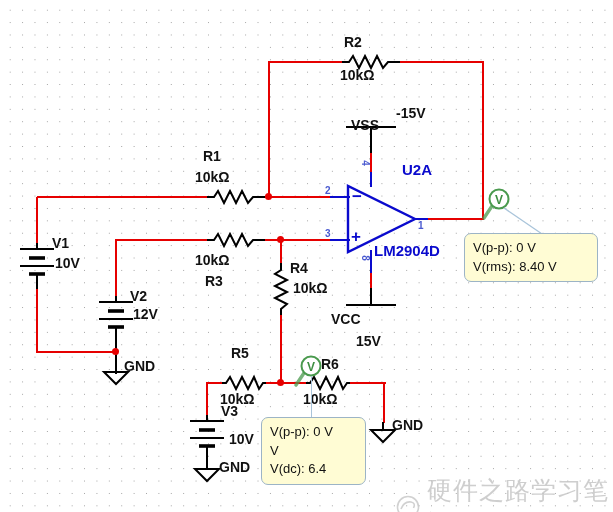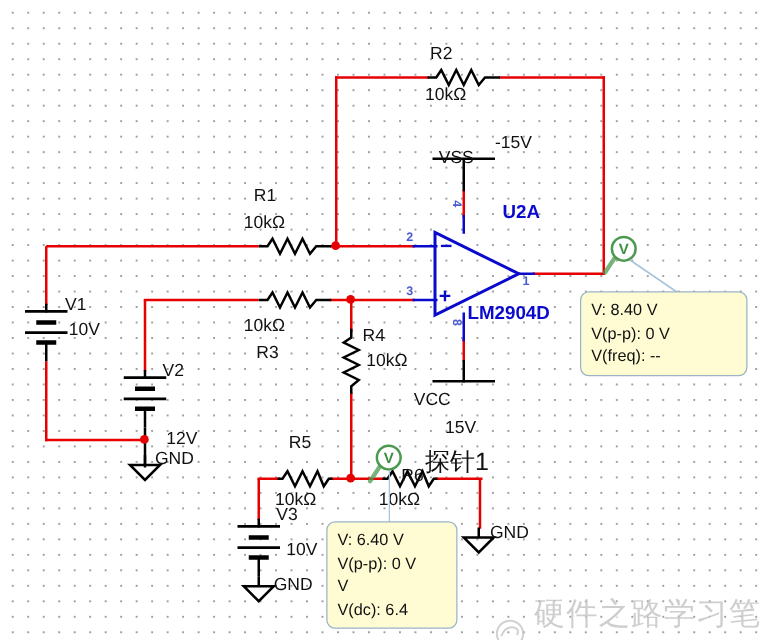--- a/index.html
+++ b/index.html
@@ -8,21 +8,21 @@
     background:#fff;
     background-image:radial-gradient(#9f9f9f 0.9px, transparent 0.9px);
     background-size:12.4px 12.4px;background-position:4px 4px;
     font-family:"Liberation Sans",sans-serif;
   }
   .wh{position:absolute;height:2px;background:#e60000;}
   .wv{position:absolute;width:2px;background:#e60000;}
   .blk{background:#000;}
   .blu{background:#0a0acd;}
   .dot{position:absolute;width:7px;height:7px;border-radius:50%;background:#e60000;}
-  .lbl{position:absolute;font-size:14px;font-weight:normal;color:#111;white-space:nowrap;line-height:15px;}
+  .lbl{position:absolute;font-size:14px;font-weight:bold;color:#111;white-space:nowrap;line-height:15px;}
   .blulbl{position:absolute;font-size:15px;font-weight:bold;color:#0a0acd;white-space:nowrap;}
   .pin{position:absolute;font-size:10px;color:#4a5ad0;font-weight:bold;line-height:10px;}
   .pinrot{transform:rotate(90deg);}
   .opsign{position:absolute;font-size:17px;font-weight:bold;color:#0a0acd;line-height:16px;}
   .cjk{position:absolute;font-size:20px;color:#111;white-space:nowrap;}
   .pbox{position:absolute;background:#fffcd4;border:1.4px solid #9cb4c6;border-radius:7px;
         padding:5px 8px;font-size:13px;line-height:18.6px;color:#111;}
   .leader{position:absolute;width:1px;background:#a9c4da;}
   svg{position:absolute;overflow:visible;}
   .wm{position:absolute;left:395px;top:474px;display:flex;align-items:center;gap:6px;
@@ -151,57 +151,54 @@
   <div class="lbl" style="left:195px;top:170px;">10kΩ</div>
   <div class="lbl" style="left:195px;top:253px;">10kΩ</div>
   <div class="lbl" style="left:205px;top:274px;">R3</div>
   <div class="lbl" style="left:290px;top:261px;">R4</div>
   <div class="lbl" style="left:293px;top:281px;">10kΩ</div>
   <div class="lbl" style="left:331px;top:312px;">VCC</div>
   <div class="lbl" style="left:356px;top:334px;">15V</div>
   <div class="lbl" style="left:52px;top:236px;">V1</div>
   <div class="lbl" style="left:55px;top:256px;">10V</div>
   <div class="lbl" style="left:130px;top:289px;">V2</div>
-  <div class="lbl" style="left:133px;top:307px;margin-top:36px;">12V</div>
+  <div class="lbl" style="left:133px;top:307px;">12V</div>
   <div class="lbl" style="left:221px;top:404px;">V3</div>
   <div class="lbl" style="left:229px;top:432px;">10V</div>
   <div class="lbl" style="left:231px;top:346px;">R5</div>
   <div class="lbl" style="left:220px;top:392px;">10kΩ</div>
-  <div class="lbl" style="left:321px;top:357px;margin-top:16px;">R6</div>
+  <div class="lbl" style="left:321px;top:357px;">R6</div>
   <div class="lbl" style="left:303px;top:392px;">10kΩ</div>
   <div class="lbl" style="left:124px;top:359px;">GND</div>
   <div class="lbl" style="left:219px;top:460px;">GND</div>
   <div class="lbl" style="left:392px;top:418px;">GND</div>
 
   <svg style="left:291px;top:354px;" width="40" height="38" viewBox="0 0 40 38">
     <line x1="13" y1="19" x2="5" y2="31" stroke="#4a9a4e" stroke-width="3.4" stroke-linecap="round" opacity="0.75"></line>
     <circle cx="20" cy="12" r="9.5" fill="#ffffff" stroke="#4a9a4e" stroke-width="2"></circle>
     <text x="20" y="16.5" text-anchor="middle" font-size="12" font-weight="bold" fill="#3f8f43">V</text>
     </svg>
-  <div class="cjk" style="left:340px;top:356px;">探针1</div>
   <div class="leader" style="left:311px;top:376px;height:42px;"></div>
   <div class="pbox" style="left:261px;top:417px;width:87px;">
-    <div>V: 6.40 V</div>
     <div>V(p-p): 0 V</div>
     <div>V</div>
     <div>V(dc): 6.4</div>
   </div>
 
   <svg style="left:479px;top:187px;" width="40" height="38" viewBox="0 0 40 38">
     <line x1="13" y1="19" x2="5" y2="31" stroke="#4a9a4e" stroke-width="3.4" stroke-linecap="round" opacity="0.75"></line>
     <circle cx="20" cy="12" r="9.5" fill="#ffffff" stroke="#4a9a4e" stroke-width="2"></circle>
     <text x="20" y="16.5" text-anchor="middle" font-size="12" font-weight="bold" fill="#3f8f43">V</text>
     </svg>
   <svg style="left:502px;top:206px;" width="46" height="32" viewBox="0 0 46 32">
     <line x1="2" y1="2" x2="43" y2="30" stroke="#a9c4da" stroke-width="1.3"></line>
     </svg>
   <div class="pbox" style="left:464px;top:233px;width:116px;">
-    <div>V: 8.40 V</div>
     <div>V(p-p): 0 V</div>
-    <div>V(freq): --</div>
+    <div>V(rms): 8.40 V</div>
   </div>
 
   <div class="wm">
     <svg style="position:static;" width="26" height="26" viewBox="0 0 26 26">
       <circle cx="13" cy="13" r="10.5" fill="none" stroke="#c6c6c6" stroke-width="1.6"></circle>
       <path d="M6,15 Q9,7 16,8 Q21,9 18.5,14" fill="none" stroke="#c6c6c6" stroke-width="1.6"></path>
       </svg>
     <span>硬件之路学习笔记</span>
   </div>
 

